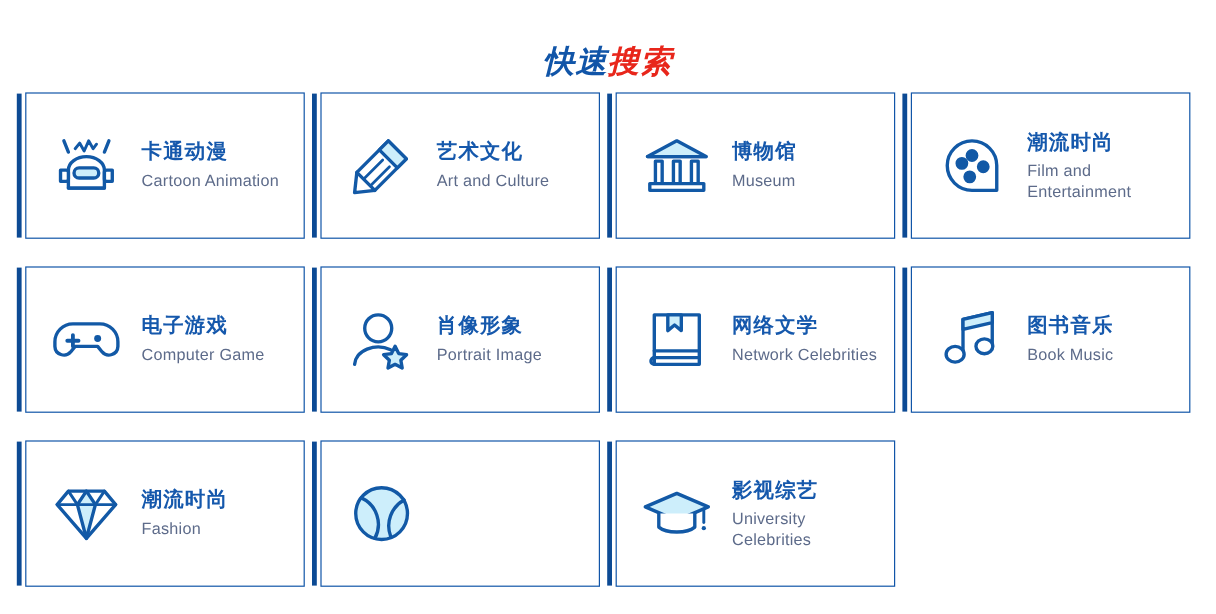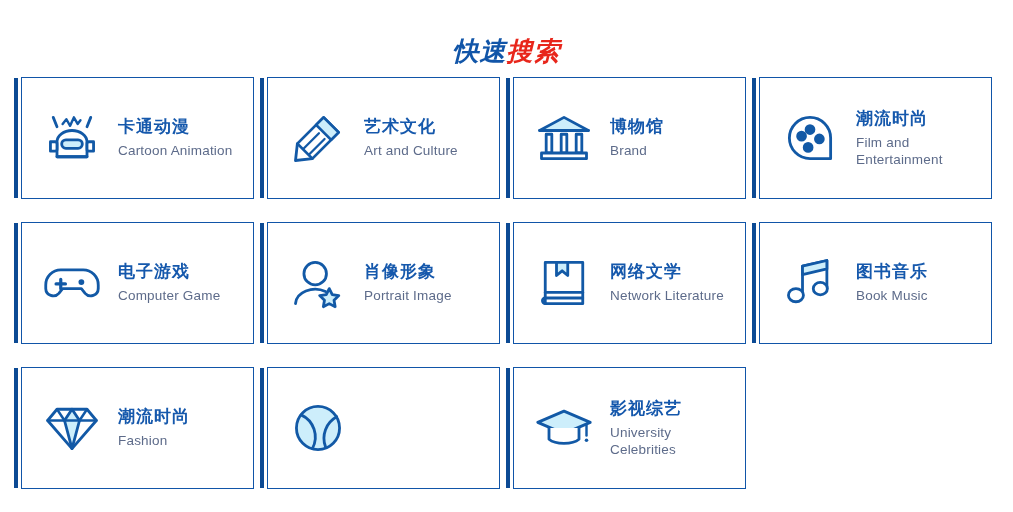--- a/index.html
+++ b/index.html
@@ -143,21 +143,21 @@
       <path d="M6 24 L32 10 L58 24 Z" fill="#cdeefb"></path>
       <path d="M6 24 h52"></path>
       <rect x="13" y="28" width="6" height="20" fill="#fff"></rect>
       <rect x="29" y="28" width="6" height="20" fill="#fff"></rect>
       <rect x="45" y="28" width="6" height="20" fill="#fff"></rect>
       <rect x="8" y="48" width="48" height="6" fill="#fff"></rect>
     </svg>
       </span>
       <span class="card-text">
         <span class="label-cn">博物馆</span>
-        <span class="label-en nowrap">Brand</span>
+        <span class="label-en nowrap">Museum</span>
       </span>
     </div>
     <div class="card">
       <span class="card-icon">
         <svg width="60" height="60" viewBox="0 0 64 64" fill="none" stroke="#1259a6" stroke-width="3" stroke-linecap="round" stroke-linejoin="round">
       <path d="M54 32 a22 22 0 1 0 -22 22 h22 z" fill="#fff"></path>
       <circle cx="32" cy="23" r="4.2" fill="#1259a6"></circle>
       <circle cx="42" cy="33" r="4.2" fill="#1259a6"></circle>
       <circle cx="23" cy="30" r="4.2" fill="#1259a6"></circle>
       <circle cx="30" cy="42" r="4.2" fill="#1259a6"></circle>
@@ -198,21 +198,21 @@
       <span class="card-icon">
         <svg width="60" height="60" viewBox="0 0 64 64" fill="none" stroke="#1259a6" stroke-width="3" stroke-linecap="round" stroke-linejoin="round">
       <path d="M12 10 h40 v44 h-40 z" fill="#fff"></path>
       <path d="M12 42 h40"></path>
       <path d="M24 10 h12 v14 l-6 -5 l-6 5 z" fill="#cdeefb"></path>
       <path d="M12 54 a3 3 0 0 1 0 -6 h40"></path>
     </svg>
       </span>
       <span class="card-text">
         <span class="label-cn">网络文学</span>
-        <span class="label-en nowrap">Network Literature</span>
+        <span class="label-en nowrap">Network Celebrities</span>
       </span>
     </div>
     <div class="card">
       <span class="card-icon">
         <svg width="60" height="60" viewBox="0 0 64 64" fill="none" stroke="#1259a6" stroke-width="3" stroke-linecap="round" stroke-linejoin="round">
       <path d="M24 44 V14 l26 -6 v30" fill="#fff"></path>
       <path d="M24 14 l26 -6 v9 l-26 6 z" fill="#cdeefb"></path>
       <ellipse cx="17" cy="45" rx="8" ry="7" fill="#fff"></ellipse>
       <ellipse cx="43" cy="38" rx="7.5" ry="6.6" fill="#fff"></ellipse>
     </svg>

